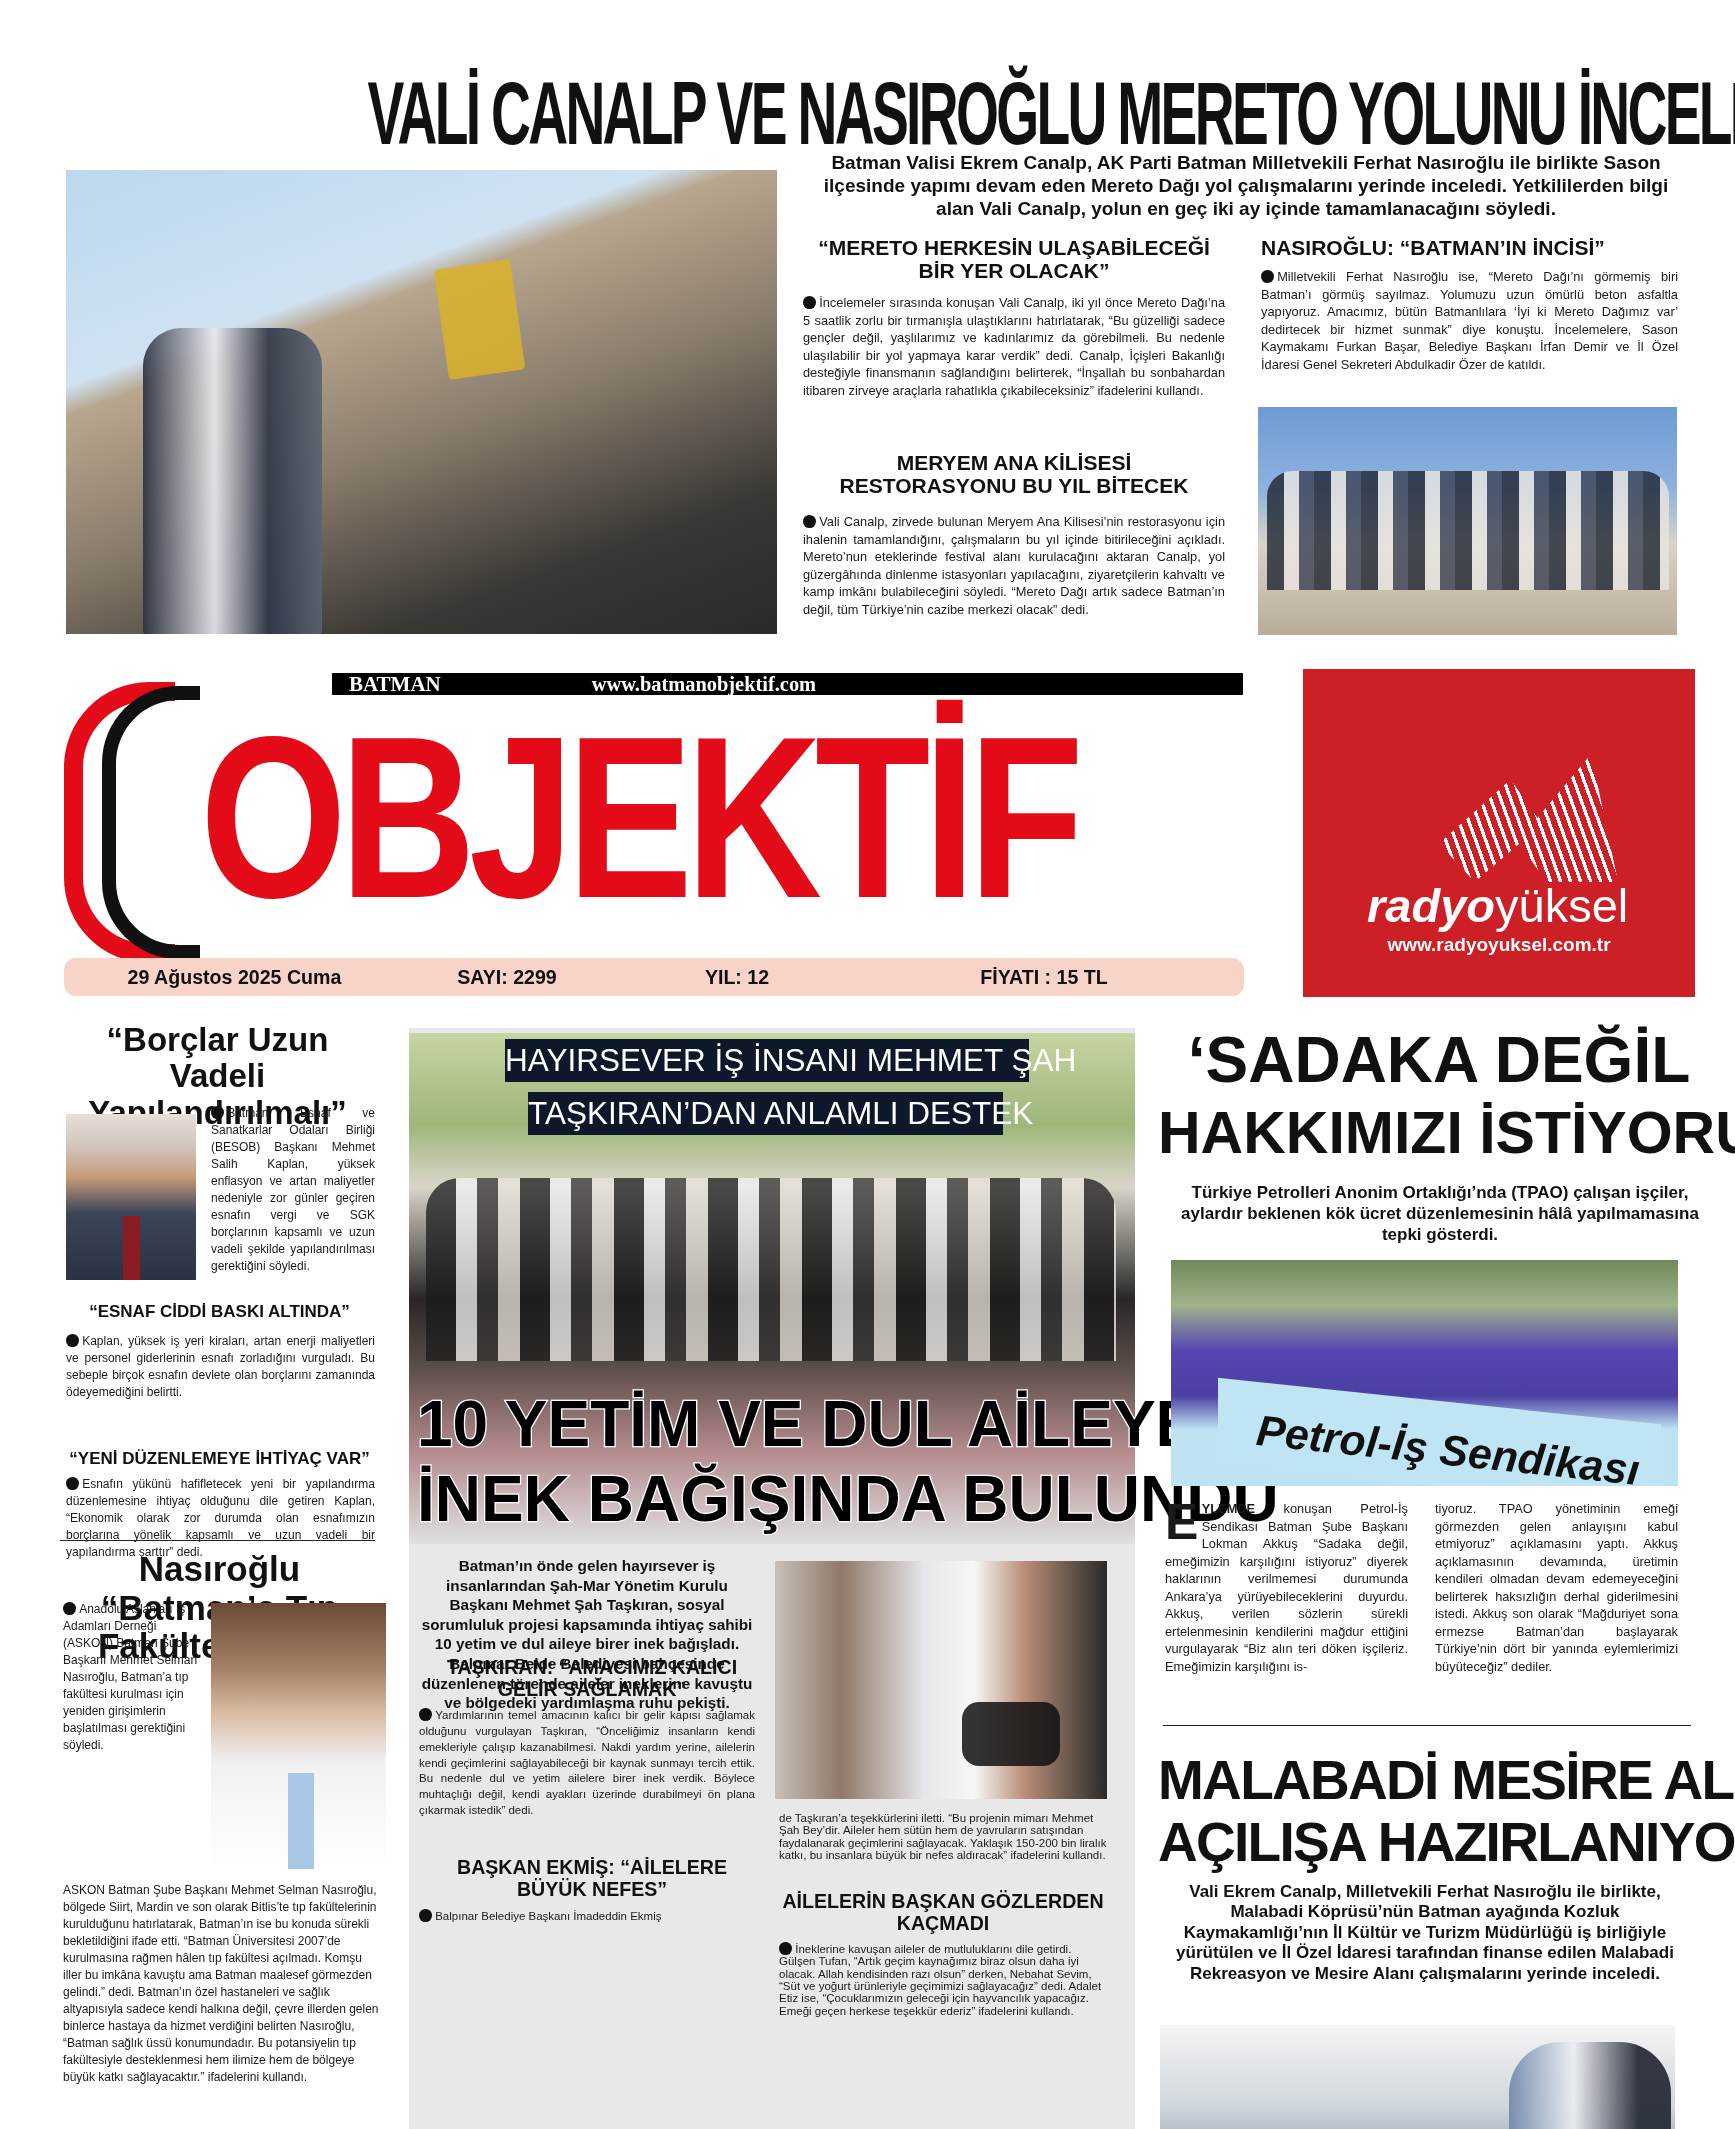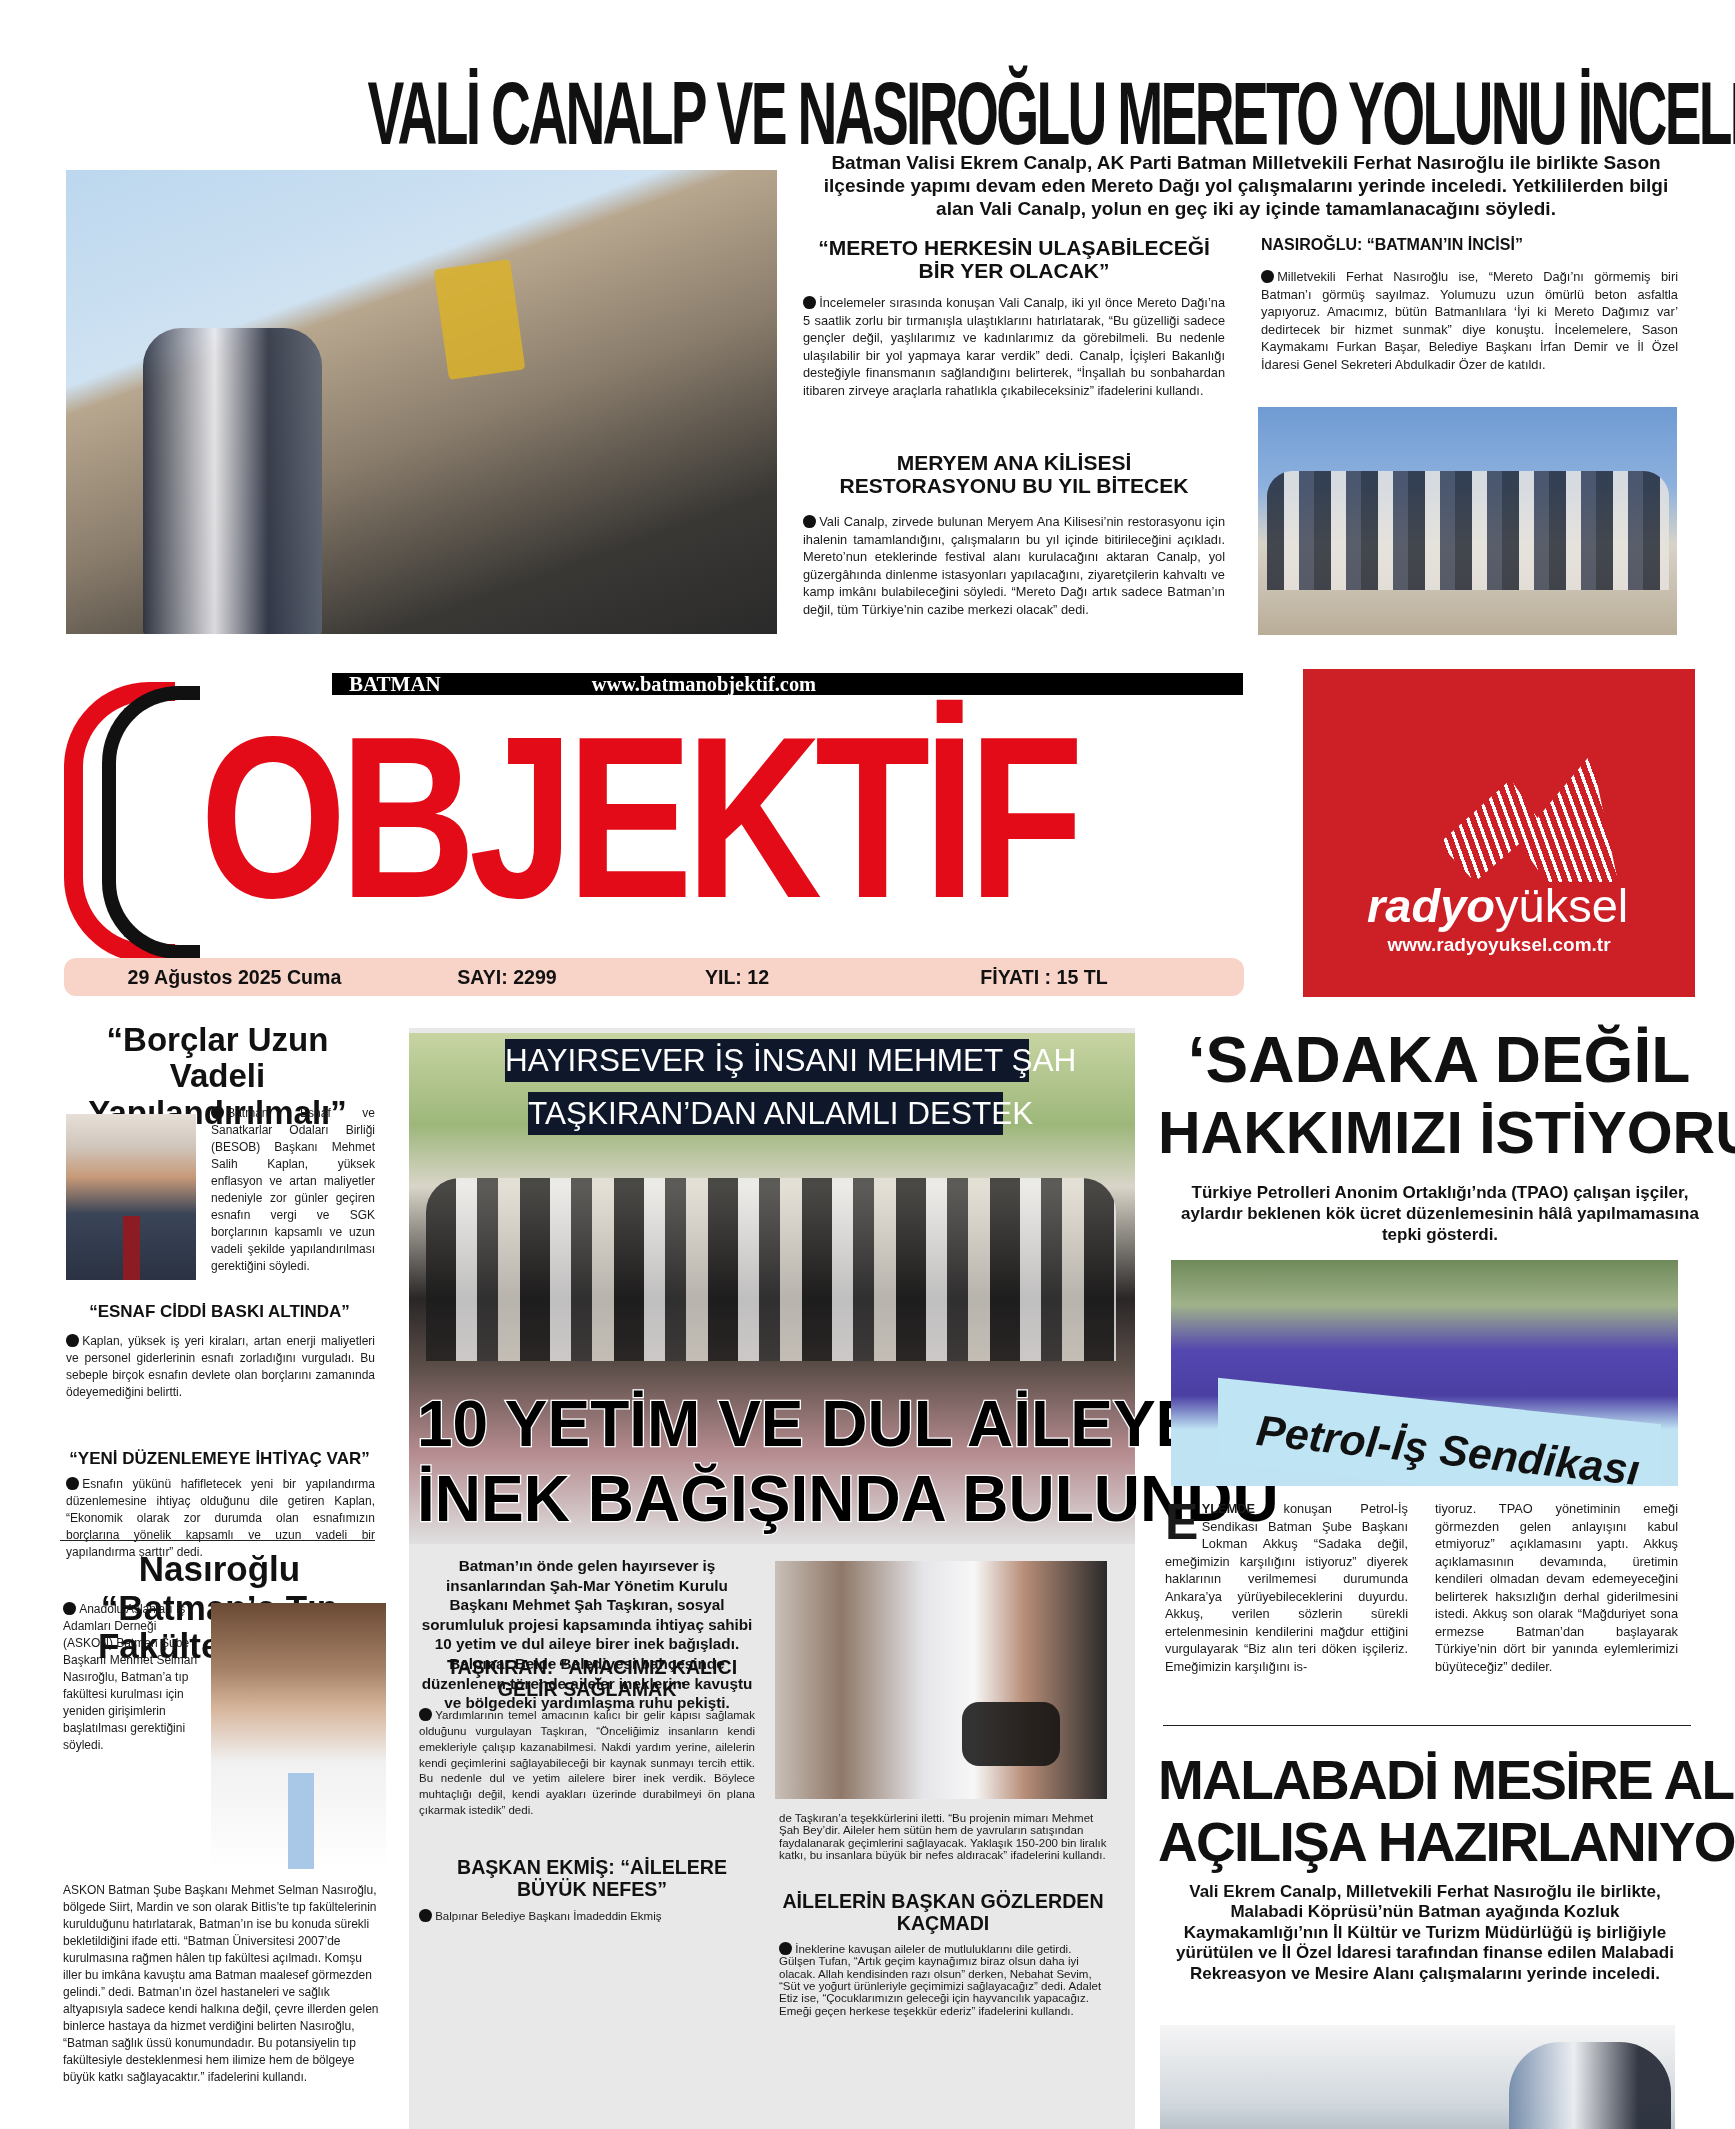--- a/index.html
+++ b/index.html
@@ -41,21 +41,21 @@
 <div class="abs subhead" style="left:803px;top:236px;width:422px;font-size:21px;">“MERETO HERKESİN ULAŞABİLECEĞİ BİR YER OLACAK”</div>
 <div class="abs body-text" style="left:803px;top:294px;width:422px;">
   <span class="bullet"></span><span>İncelemeler sırasında konuşan Vali Canalp, iki yıl önce Mereto Dağı’na 5 saatlik zorlu bir tırmanışla ulaştıklarını hatırlatarak, “Bu güzelliği sadece gençler değil, yaşlılarımız ve kadınlarımız da görebilmeli. Bu nedenle ulaşılabilir bir yol yapmaya karar verdik” dedi. Canalp, İçişleri Bakanlığı desteğiyle finansmanın sağlandığını belirterek, “İnşallah bu sonbahardan itibaren zirveye araçlarla rahatlıkla çıkabileceksiniz” ifadelerini kullandı.</span>
 </div>
 
 <div class="abs subhead" style="left:835px;top:451px;width:358px;font-size:21px;">MERYEM ANA KİLİSESİ RESTORASYONU BU YIL BİTECEK</div>
 <div class="abs body-text" style="left:803px;top:513px;width:422px;">
   <span class="bullet"></span><span>Vali Canalp, zirvede bulunan Meryem Ana Kilisesi’nin restorasyonu için ihalenin tamamlandığını, çalışmaların bu yıl içinde bitirileceğini açıkladı. Mereto’nun eteklerinde festival alanı kurulacağını aktaran Canalp, yol güzergâhında dinlenme istasyonları yapılacağını, ziyaretçilerin kahvaltı ve kamp imkânı bulabileceğini söyledi. “Mereto Dağı artık sadece Batman’ın değil, tüm Türkiye’nin cazibe merkezi olacak” dedi.</span>
 </div>
 
-<div class="abs subhead" style="left:1261px;top:236px;width:409px;font-size:16px;text-align:left;">NASIROĞLU: “BATMAN’IN İNCİSİ”</div>
+<div class="abs subhead" style="left:1261px;top:236px;width:409px;font-size:21px;text-align:left;">NASIROĞLU: “BATMAN’IN İNCİSİ”</div>
 <div class="abs body-text" style="left:1261px;top:268px;width:417px;">
   <span class="bullet"></span><span>Milletvekili Ferhat Nasıroğlu ise, “Mereto Dağı’nı görmemiş biri Batman’ı görmüş sayılmaz. Yolumuzu uzun ömürlü beton asfaltla yapıyoruz. Amacımız, bütün Batmanlılara ‘İyi ki Mereto Dağımız var’ dedirtecek bir hizmet sunmak” diye konuştu. İncelemelere, Sason Kaymakamı Furkan Başar, Belediye Başkanı İrfan Demir ve İl Özel İdaresi Genel Sekreteri Abdulkadir Özer de katıldı.</span>
 </div>
 
 <div class="photo" style="left:1258px;top:407px;width:419px;height:228px;background:linear-gradient(180deg,#6f9bd3 0%,#8db1de 35%,#d8d3c8 60%,#b9ad98 100%);">
   <div class="abs" style="left:8.5px;top:64px;width:402px;height:119px;background:repeating-linear-gradient(90deg,#1e2430 0 17px,#e9e6e1 17px 32px,#3a4154 32px 47px);opacity:.8;border-radius:25.6px 25.6px 0 0"></div>
 </div>
 
 <div class="abs" style="left:64px;top:656px;width:1192px;height:341px;">
   <div class="abs" style="left:0;top:25.6px;width:111px;height:281px;border:19.6px solid #e30b17;border-right:none;border-radius:85px 0 0 85px;"></div>

